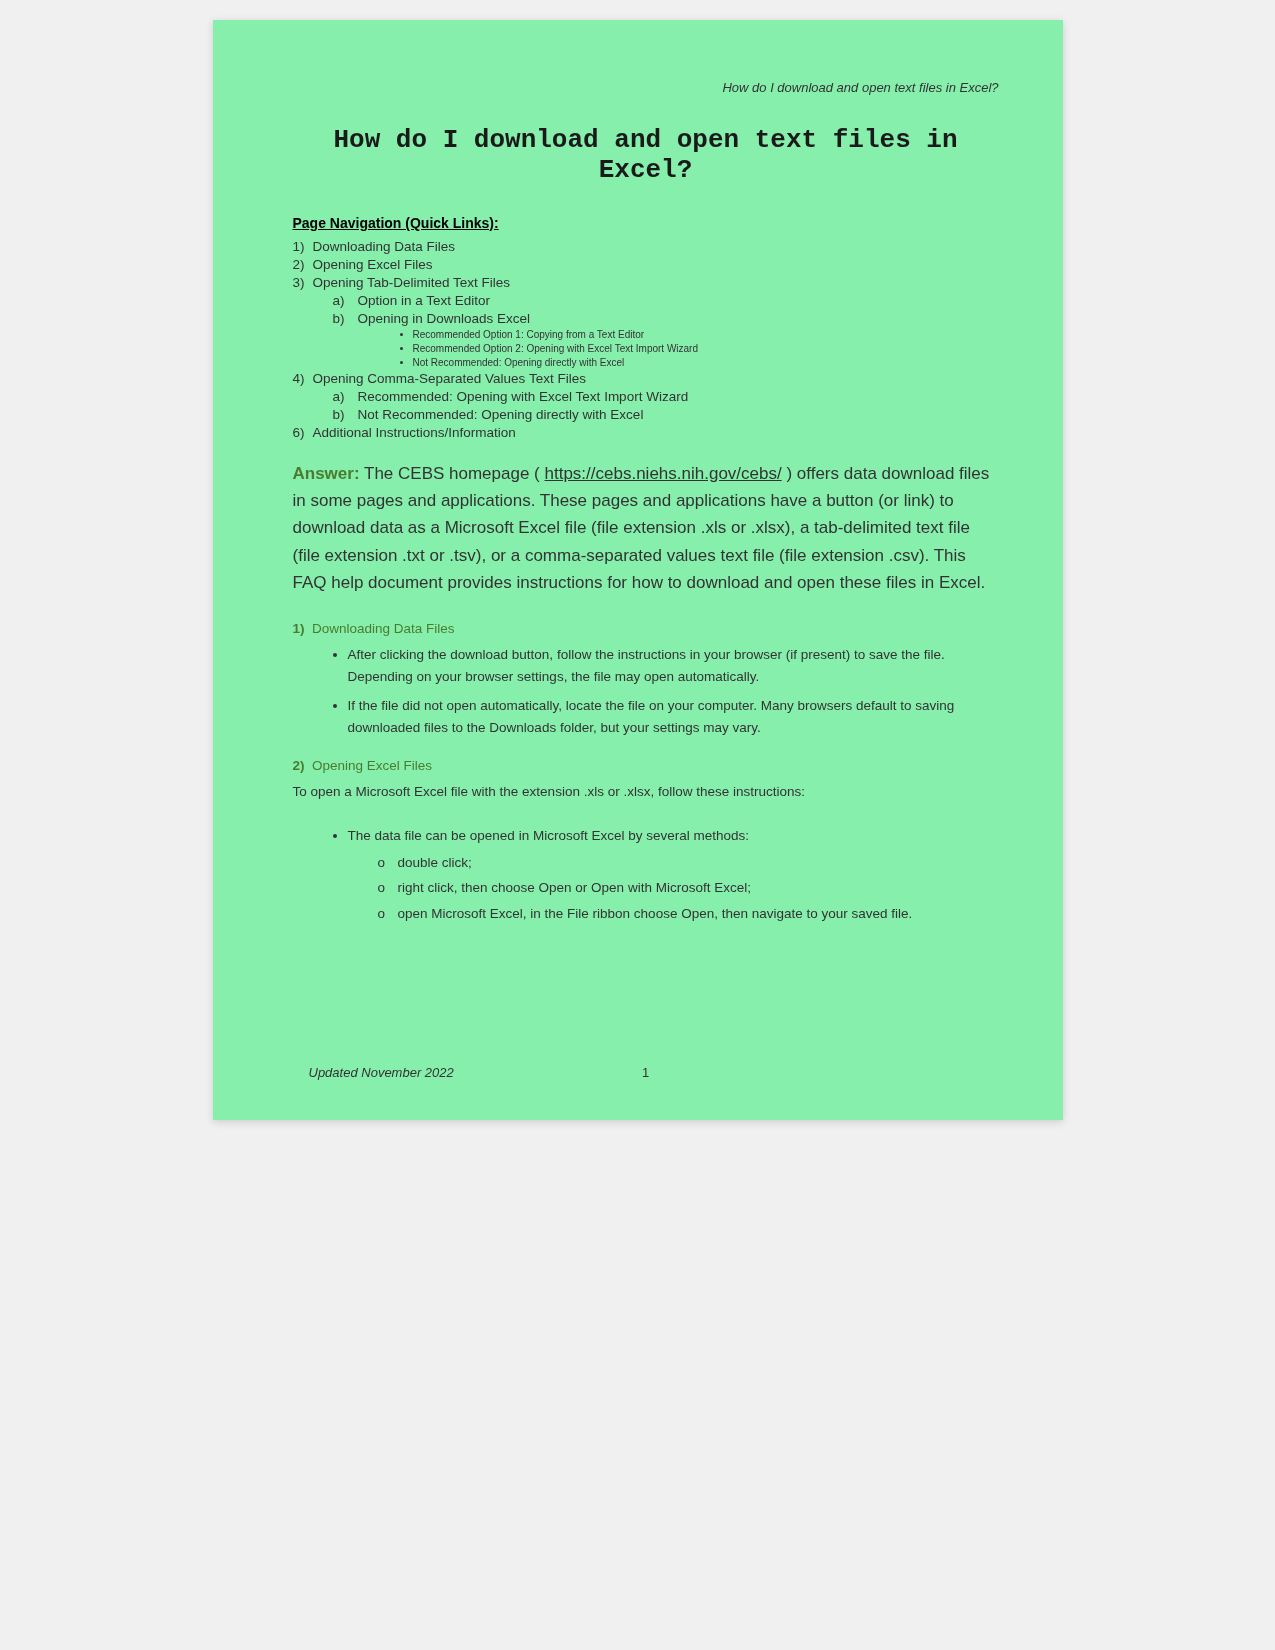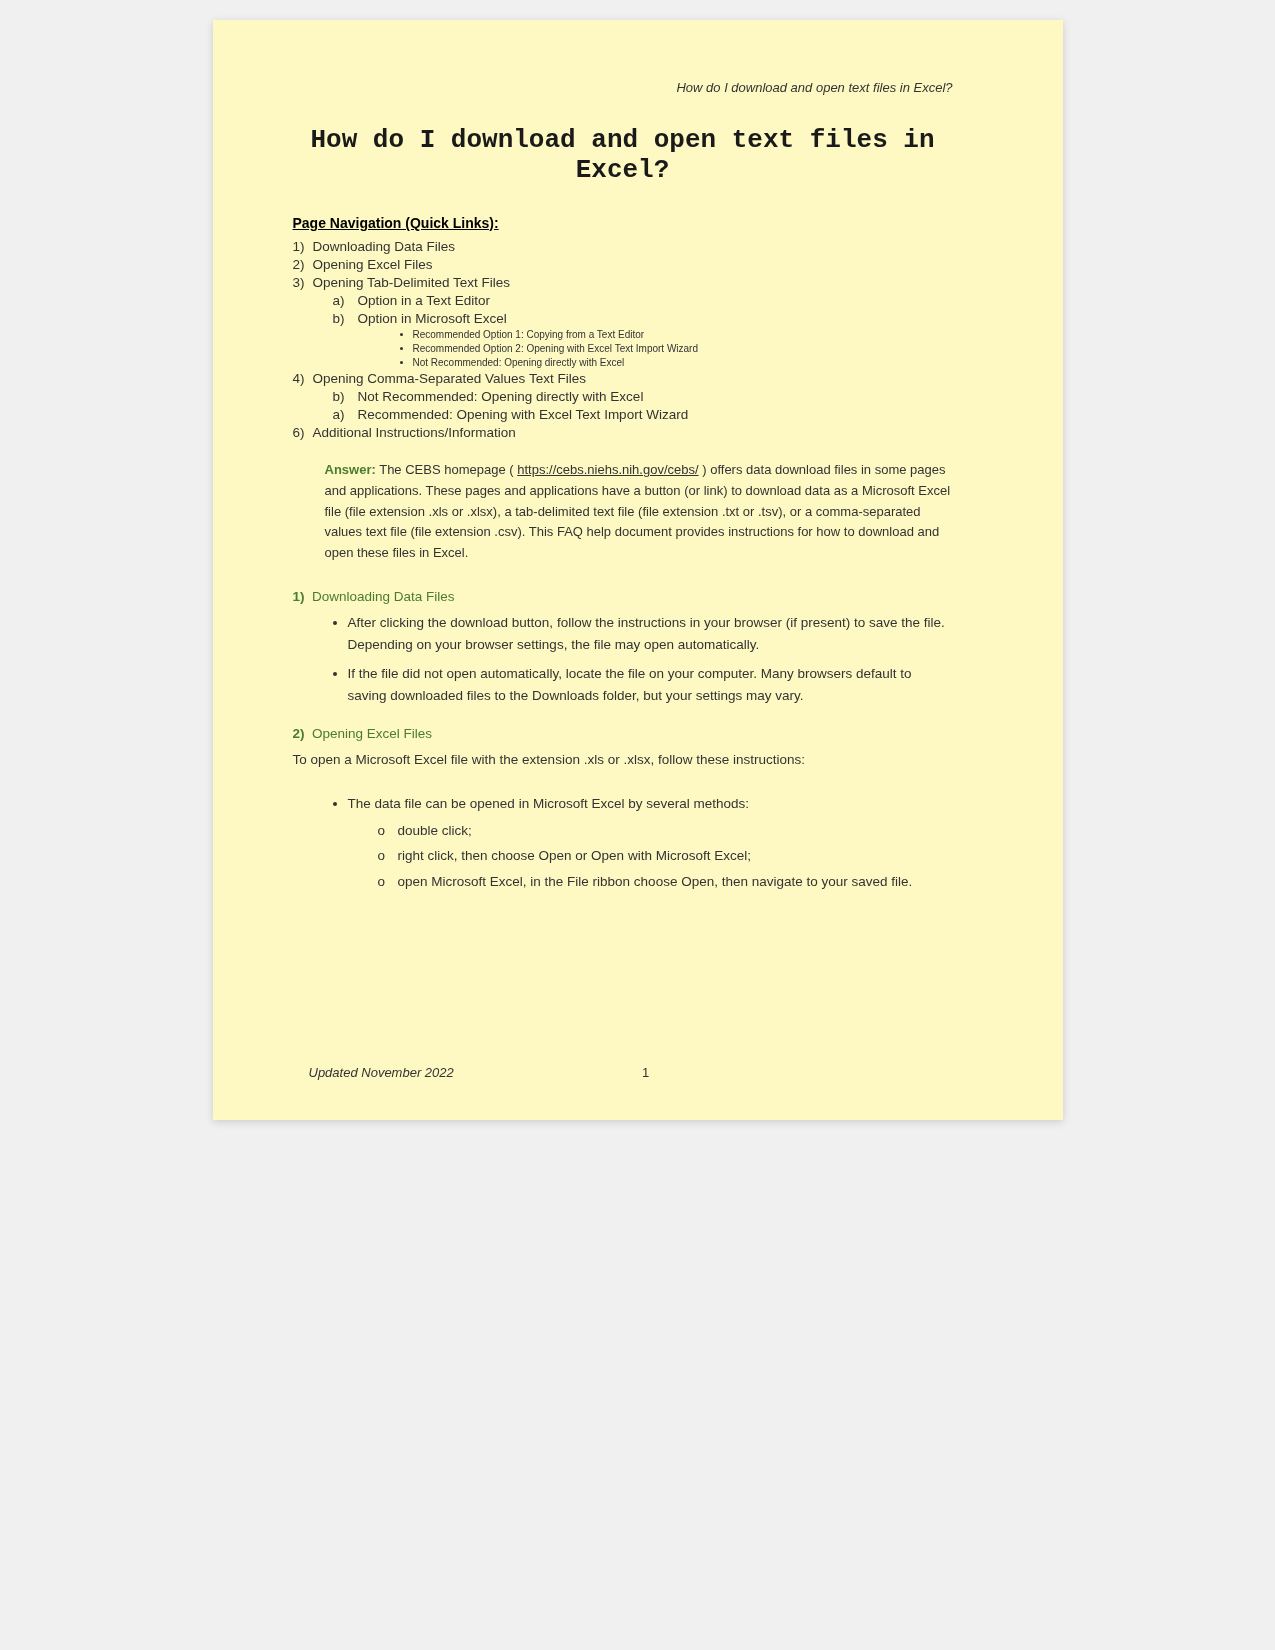--- a/index.html
+++ b/index.html
@@ -12,24 +12,24 @@
       background: #f0f0f0;
       display: flex;
       justify-content: center;
       align-items: flex-start;
       min-height: 100vh;
       padding: 20px;
       font-family: Arial, sans-serif;
     }
 
     .page {
-      background: #fef9c3;
+      background: #86efac;
       width: 850px;
       min-height: 1100px;
-      padding: 60px 110px 60px 80px;
+      padding: 60px 64px 60px 80px;
       position: relative;
       box-shadow: 0 2px 8px rgba(0,0,0,0.15);
     }
 
     .header-line {
       text-align: right;
       font-style: italic;
       font-size: 13px;
       color: #333;
       margin-bottom: 30px;
@@ -96,24 +96,23 @@
 
     .sub-list-bullet > li {
       font-size: 10px;
       margin-bottom: 3px;
       color: #333;
     }
 
     .answer-section {
       margin-top: 20px;
       margin-bottom: 25px;
-      font-size: 13px;
+      font-size: 17px;
       line-height: 1.6;
       color: #333;
-      margin-left: 32px;
     }
 
     .answer-label {
       font-weight: bold;
       color: #4a7c2f;
     }
 
     .answer-link {
       color: #333;
       text-decoration: underline;
@@ -222,37 +221,37 @@
       <li>
         <span class="num">2)</span><span>Opening Excel Files</span>
       </li>
       <li>
         <span class="num">3)</span><span>Opening Tab-Delimited Text Files</span>
         <ul class="sub-list-a">
           <li>
             <span class="letter">a)</span><span>Option in a Text Editor</span>
           </li>
           <li>
-            <span class="letter">b)</span><span>Option in Microsoft Excel</span>
+            <span class="letter">b)</span><span>Opening in Downloads Excel</span>
             <ul class="sub-list-bullet">
               <li>Recommended Option 1: Copying from a Text Editor</li>
               <li>Recommended Option 2: Opening with Excel Text Import Wizard</li>
               <li>Not Recommended: Opening directly with Excel</li>
             </ul>
           </li>
         </ul>
       </li>
       <li>
         <span class="num">4)</span><span>Opening Comma-Separated Values Text Files</span>
         <ul class="sub-list-a">
           <li>
+            <span class="letter">a)</span><span>Recommended: Opening with Excel Text Import Wizard</span>
+          </li>
+          <li>
             <span class="letter">b)</span><span>Not Recommended: Opening directly with Excel</span>
-          </li>
-          <li>
-            <span class="letter">a)</span><span>Recommended: Opening with Excel Text Import Wizard</span>
           </li>
         </ul>
       </li>
       <li>
         <span class="num">6)</span><span>Additional Instructions/Information</span>
       </li>
     </ul>
   </div>
 
   <div class="answer-section">

